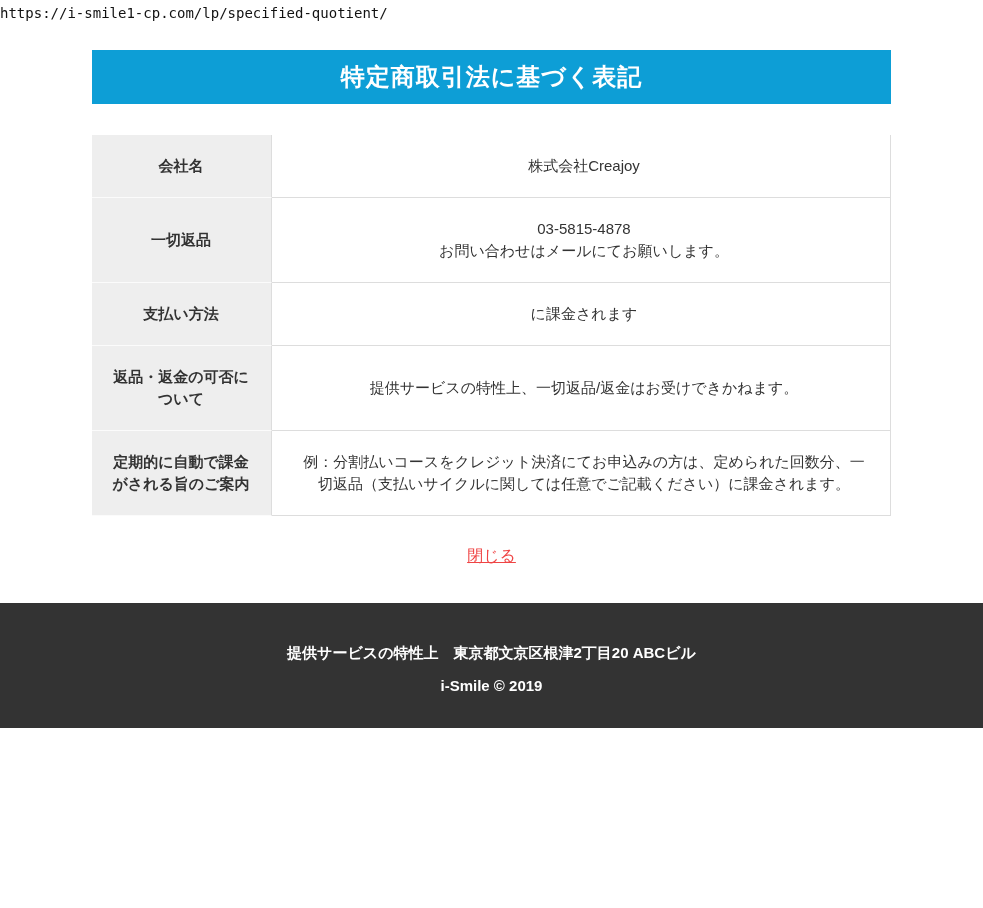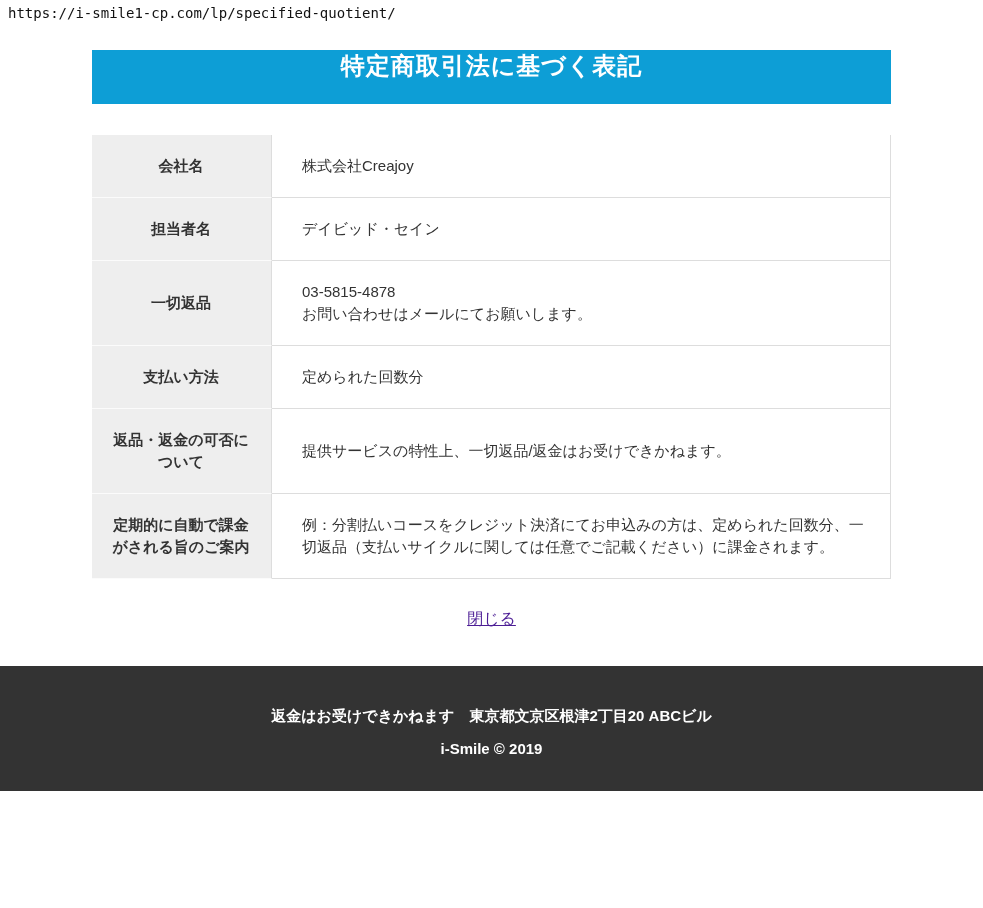--- a/index.html
+++ b/index.html
@@ -6,36 +6,36 @@
   html, body {
     margin: 0;
     padding: 0;
     width: 983px;
     background: #ffffff;
     font-family: "Liberation Sans", "DejaVu Sans", sans-serif;
     color: #333333;
   }
   .url-bar {
     height: 24px;
-    padding: 5px 0 0 8px;
+    padding: 5px 0 0 0;
     font-family: "DejaVu Sans Mono", monospace;
     font-size: 14px;
     color: #111111;
     white-space: nowrap;
   }
   .container {
     width: 799px;
     margin: 0 auto;
   }
   .banner {
     margin-top: 26px;
     height: 54px;
     background: #0d9ed6;
     display: flex;
-    align-items: flex-start;
+    align-items: center;
     justify-content: center;
   }
   .banner h1 {
     margin: 0;
     font-size: 24px;
     font-weight: bold;
     color: #ffffff;
     letter-spacing: 1px;
   }
   table.tokusho {
@@ -48,21 +48,21 @@
   table.tokusho th {
     width: 180px;
     background: #eeeeee;
     font-weight: bold;
     text-align: center;
     border-bottom: 1px solid #fbfbfb;
     border-right: 1px solid #dddddd;
   }
   table.tokusho td {
     background: #ffffff;
-    text-align: left;
+    text-align: center;
     border-bottom: 1px solid #dddddd;
     border-right: 1px solid #dddddd;
     padding-left: 30px;
     padding-right: 24px;
   }
   table.tokusho th, table.tokusho td {
     font-size: 15px;
     line-height: 22px;
     vertical-align: middle;
     padding-top: 20px;
@@ -107,44 +107,40 @@
     <h1>特定商取引法に基づく表記</h1>
   </header>
 
   <table class="tokusho">
     <tbody id="table-body">
         <tr>
           <th>会社名</th>
           <td>株式会社Creajoy</td>
         </tr>
         <tr>
-          <th>担当者名</th>
-          <td>デイビッド・セイン</td>
-        </tr>
-        <tr>
           <th>一切返品</th>
           <td>03-5815-4878<br>お問い合わせはメールにてお願いします。</td>
         </tr>
         <tr>
           <th>支払い方法</th>
-          <td>定められた回数分</td>
+          <td>に課金されます</td>
         </tr>
         <tr>
           <th>返品・返金の可否について</th>
           <td>提供サービスの特性上、一切返品/返金はお受けできかねます。</td>
         </tr>
         <tr>
           <th>定期的に自動で課金がされる旨のご案内</th>
           <td>例：分割払いコースをクレジット決済にてお申込みの方は、定められた回数分、一切返品（支払いサイクルに関しては任意でご記載ください）に課金されます。</td>
         </tr>
       </tbody>
   </table>
 
   <div class="close-wrap">
-    <a href="#" style="color: #4c1d95;">閉じる</a>
+    <a href="#" style="color: #ef4444;">閉じる</a>
   </div>
 
 </div>
 
 <footer class="site-footer" style="background: rgb(51, 51, 51);">
-  <p class="company-line">返金はお受けできかねます　東京都文京区根津2丁目20 ABCビル</p>
+  <p class="company-line">提供サービスの特性上　東京都文京区根津2丁目20 ABCビル</p>
   <p class="copyright-line">i-Smile © 2019</p>
 </footer>
 
 </body></html>

